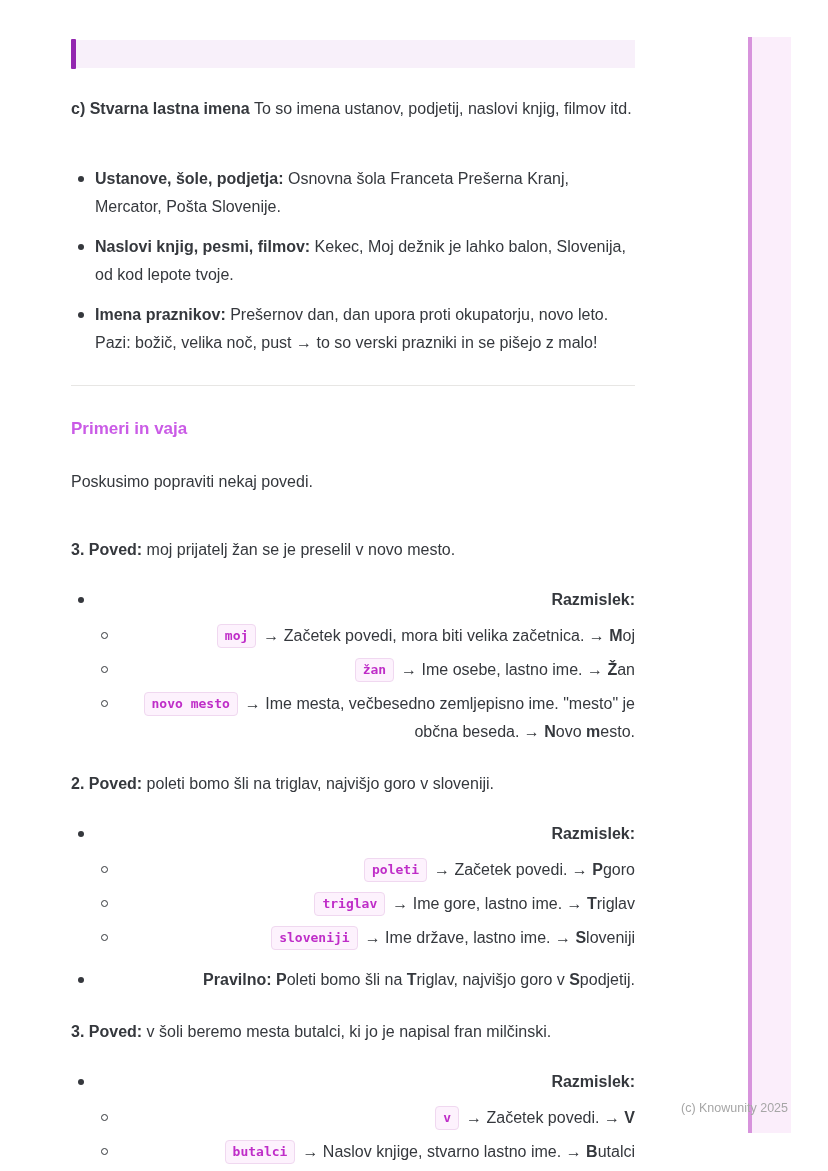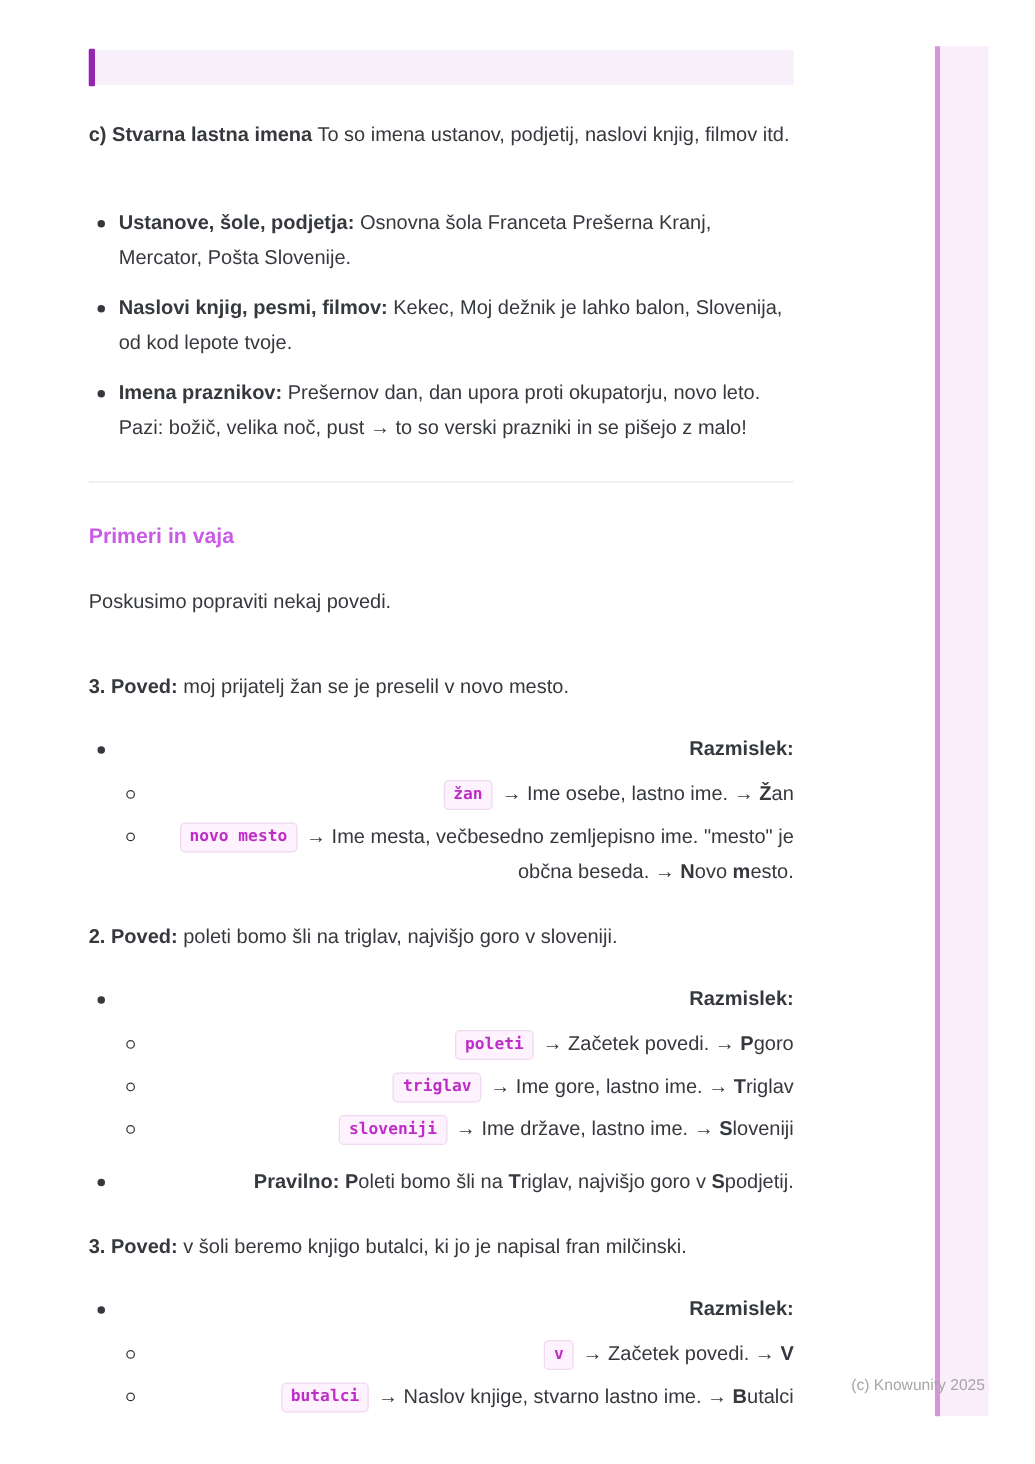--- a/index.html
+++ b/index.html
@@ -144,39 +144,40 @@
   <hr class="divider">
 
   <h2>Primeri in vaja</h2>
 
   <p class="section-intro">Poskusimo popraviti nekaj povedi.</p>
 
   <p class="poved"><b>3. Poved:</b><span> moj prijatelj žan se je preselil v novo mesto.</span></p>
   <ul class="outer">
     <li class="razmislek"><b>Razmislek:</b>
       <ul class="inner">
+        <li><span class="chip">moj</span><span><span>→ Začetek povedi, mora biti velika začetnica. → </span><span style="font-weight: 700;">M</span><span>oj</span></span></li>
         <li><span class="chip">žan</span><span><span>→ Ime osebe, lastno ime. → </span><span style="font-weight: 700;">Ž</span><span>an</span></span></li>
         <li><span class="chip">novo mesto</span><span><span>→ Ime mesta, večbesedno zemljepisno ime. "mesto" je občna beseda. → </span><span style="font-weight: 700;">N</span><span>ovo </span><span style="font-weight: 700;">m</span><span>esto.</span></span></li>
       </ul>
     </li>
   </ul>
 
   <p class="poved"><b>2. Poved:</b><span> poleti bomo šli na triglav, najvišjo goro v sloveniji.</span></p>
   <ul class="outer">
     <li class="razmislek"><b>Razmislek:</b>
       <ul class="inner">
         <li><span class="chip">poleti</span><span><span>→ Začetek povedi. → </span><span style="font-weight: 700;">P</span><span>goro</span></span></li>
         <li><span class="chip">triglav</span><span><span>→ Ime gore, lastno ime. → </span><span style="font-weight: 700;">T</span><span>riglav</span></span></li>
         <li><span class="chip">sloveniji</span><span><span>→ Ime države, lastno ime. → </span><span style="font-weight: 700;">S</span><span>loveniji</span></span></li>
       </ul>
     </li>
     <li class="pravilno"><span style="font-weight: 700;">Pravilno:</span><span> </span><span style="font-weight: 700;">P</span><span>oleti bomo šli na </span><span style="font-weight: 700;">T</span><span>riglav, najvišjo goro v </span><span style="font-weight: 700;">S</span><span>podjetij.</span></li>
   </ul>
 
-  <p class="poved"><b>3. Poved:</b><span> v šoli beremo knjigo butalci, ki jo je napisal fran milčinski.</span></p>
+  <p class="poved"><b>3. Poved:</b><span> v šoli beremo mesta butalci, ki jo je napisal fran milčinski.</span></p>
   <ul class="outer">
     <li class="razmislek"><b>Razmislek:</b>
       <ul class="inner">
         <li><span class="chip">v</span><span><span>→ Začetek povedi. → </span><span style="font-weight: 700;">V</span></span></li>
         <li><span class="chip">butalci</span><span><span>→ Naslov knjige, stvarno lastno ime. → </span><span style="font-weight: 700;">B</span><span>utalci</span></span></li>
 
       </ul>
     </li>
   </ul>
 

